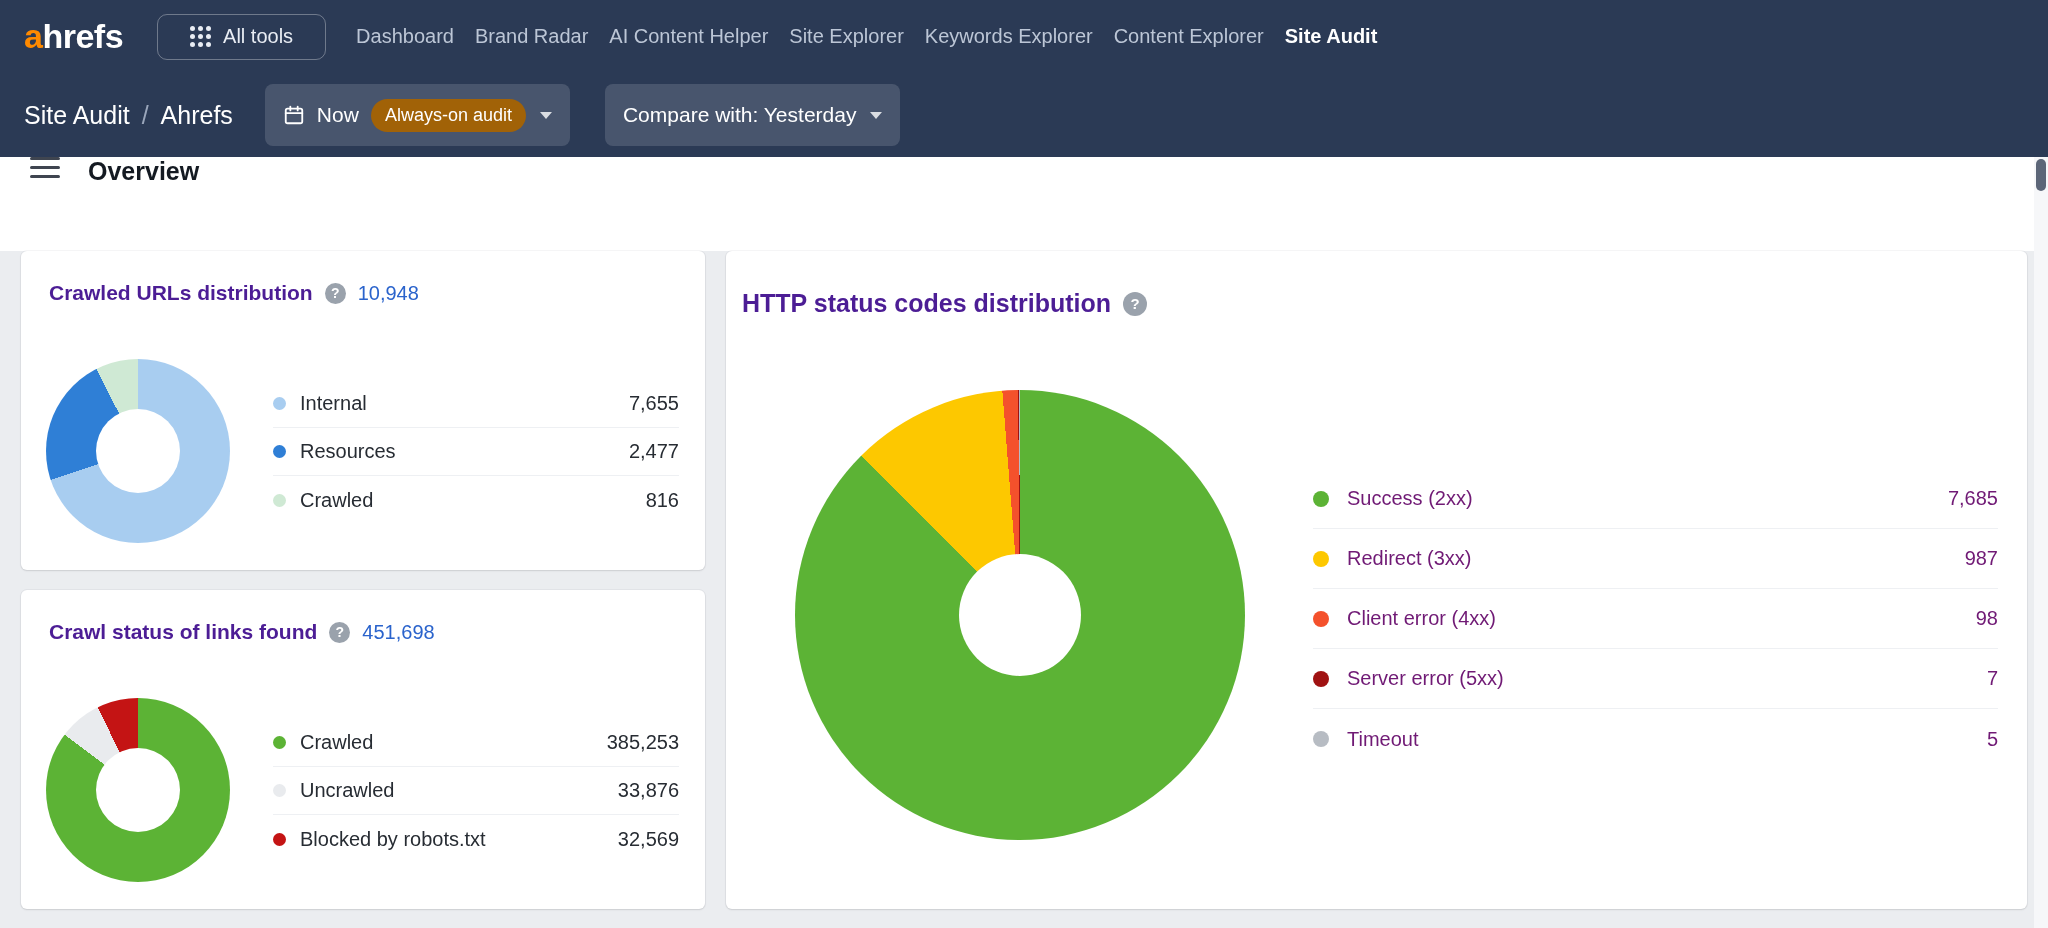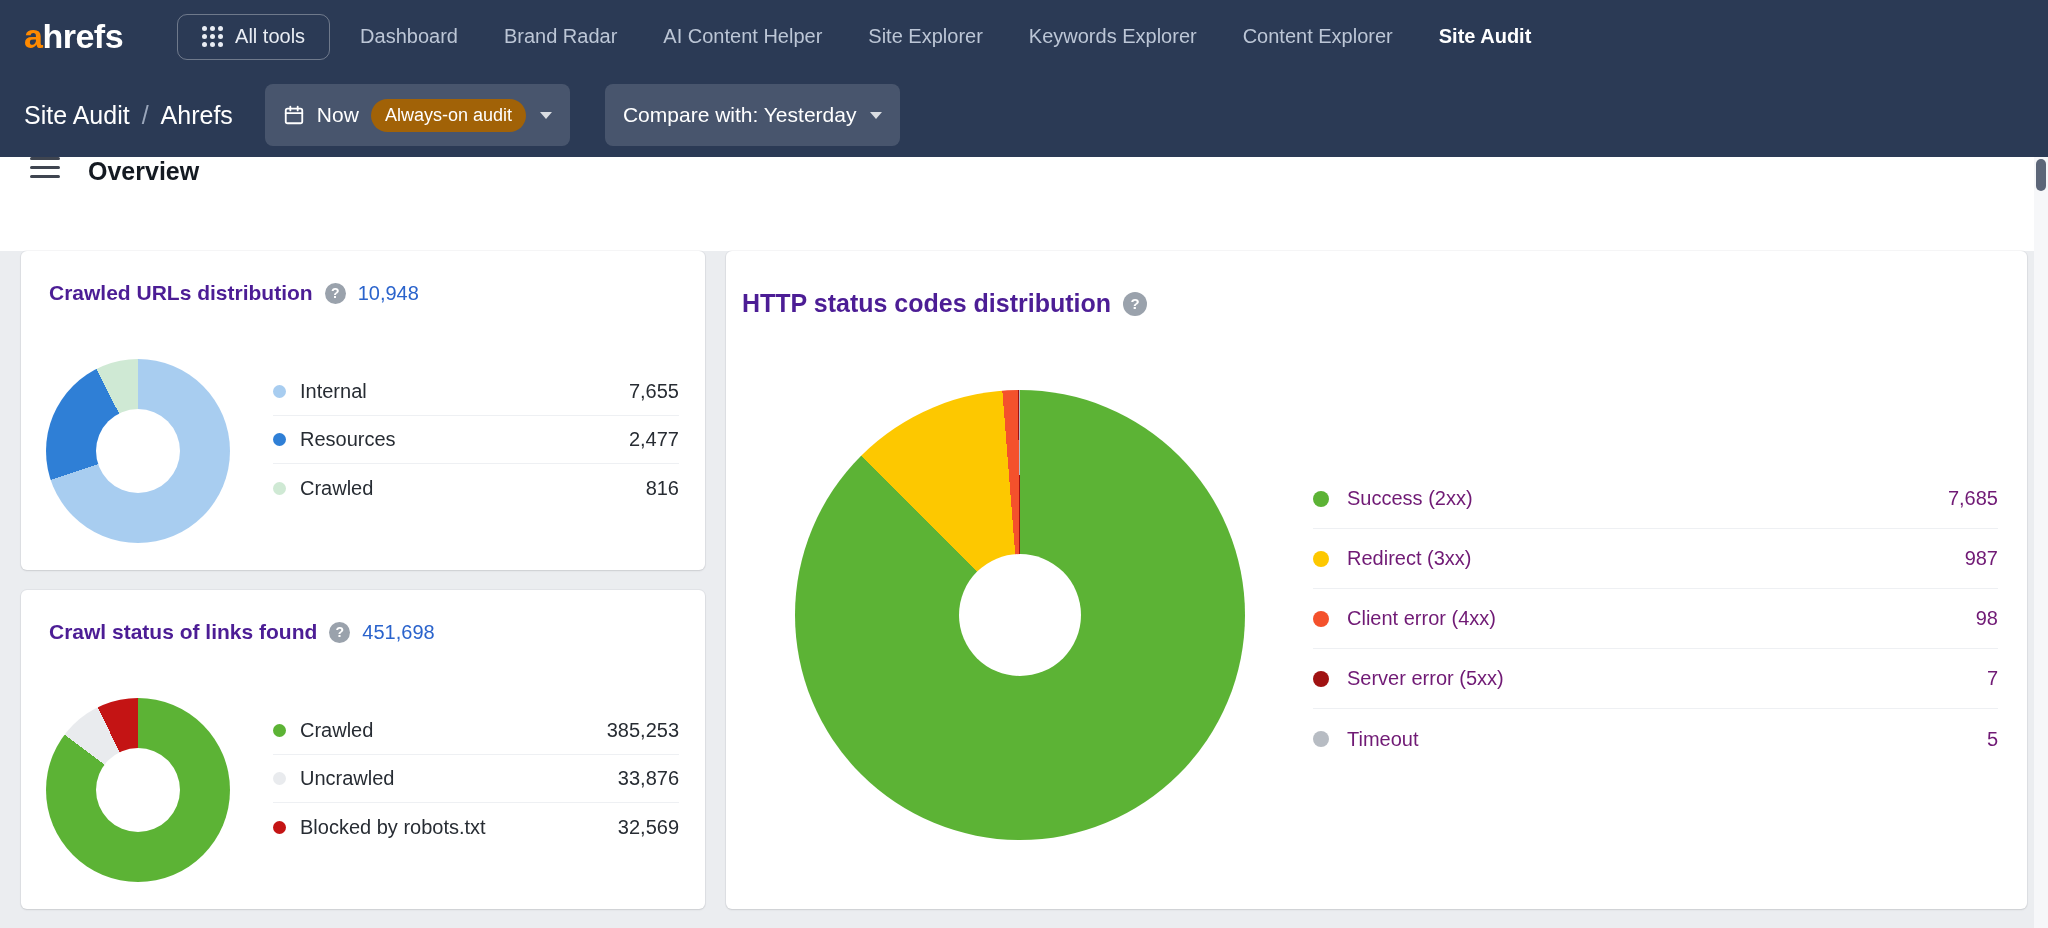--- a/index.html
+++ b/index.html
@@ -11,25 +11,25 @@
     position:relative;
     -webkit-font-smoothing:antialiased;
   }
 
   
   .header { position:absolute; top:0; left:0; width:2048px; height:157px; background:#2b3a55; z-index:5; }
   .header-row1 { display:flex; align-items:center; height:73px; padding:0 24px; }
   .logo { font-size:34px; font-weight:700; letter-spacing:-0.5px; cursor:pointer; white-space:nowrap; }
   .logo .logo-a { color:#ff8a00; }
   .logo .logo-rest { color:#ffffff; }
-  .all-tools { margin-left:54px; display:flex; align-items:center; gap:12px; padding:0 24px; height:46px;
+  .all-tools { margin-left:34px; display:flex; align-items:center; gap:12px; padding:0 32px; height:46px;
     border:1px solid rgba(255,255,255,0.32); border-radius:10px; color:#e9edf4; font-size:20px; cursor:pointer; }
   .grid-icon { display:grid; grid-template-columns:repeat(3,5px); grid-auto-rows:5px; gap:3px; }
   .grid-icon i { width:5px; height:5px; border-radius:50%; background:#e9edf4; }
-  .nav { display:flex; align-items:center; gap:46px; margin-left:30px; }
+  .nav { display:flex; align-items:center; gap:21px; margin-left:30px; }
   .nav-item { color:#bcc6d6; font-size:20px; cursor:pointer; white-space:nowrap; }
   .nav-item.active { color:#ffffff; font-weight:700; }
 
   .header-row2 { display:flex; align-items:center; height:84px; padding:0 24px; }
   .breadcrumb { display:flex; align-items:center; gap:12px; color:#ffffff; font-size:25px; }
   .breadcrumb .sep { color:#9aa6bb; }
   .hdr-btn { display:flex; align-items:center; gap:12px; height:62px; padding:0 18px;
     background:rgba(255,255,255,0.14); border-radius:8px; color:#ffffff; font-size:21px; cursor:pointer; white-space:nowrap; }
   .hdr-btn.date { margin-left:32px; }
   .hdr-btn.compare { margin-left:35px; }
@@ -53,21 +53,21 @@
 
   .card-head { display:flex; align-items:center; gap:12px; padding:30px 28px 0; }
   .card-title { font-size:21px; font-weight:700; color:#4c1d95; white-space:nowrap; }
   .help { width:21px; height:21px; border-radius:50%; background:#9aa2ac; color:#fff; font-size:14px;
     font-weight:700; display:flex; align-items:center; justify-content:center; flex:none; cursor:pointer; }
   .total-link { color:#2a63cc; font-size:20px; cursor:pointer; }
 
   .donut-sm { position:absolute; left:25px; top:108px; width:184px; height:184px; border-radius:50%; cursor:pointer; }
   .donut-sm::after { content:""; position:absolute; inset:50px; background:#ffffff; border-radius:50%; }
 
-  .legend-sm { position:absolute; left:252px; right:26px; top:117px; }
+  .legend-sm { position:absolute; left:252px; right:26px; top:129px; }
   .legend-row { display:flex; align-items:center; height:48px; border-bottom:1px solid #eef0f3;
     font-size:20px; color:#272c33; cursor:pointer; }
   .legend-row:last-child { border-bottom:none; }
   .dot { width:13px; height:13px; border-radius:50%; margin-right:14px; flex:none; }
   .legend-label { flex:1; }
   .legend-value { white-space:nowrap; }
 
   .card3 .card-head { padding:38px 16px 0; }
   .card3 .card-title { font-size:25px; }
   .card3 .help { width:24px; height:24px; font-size:15px; }

